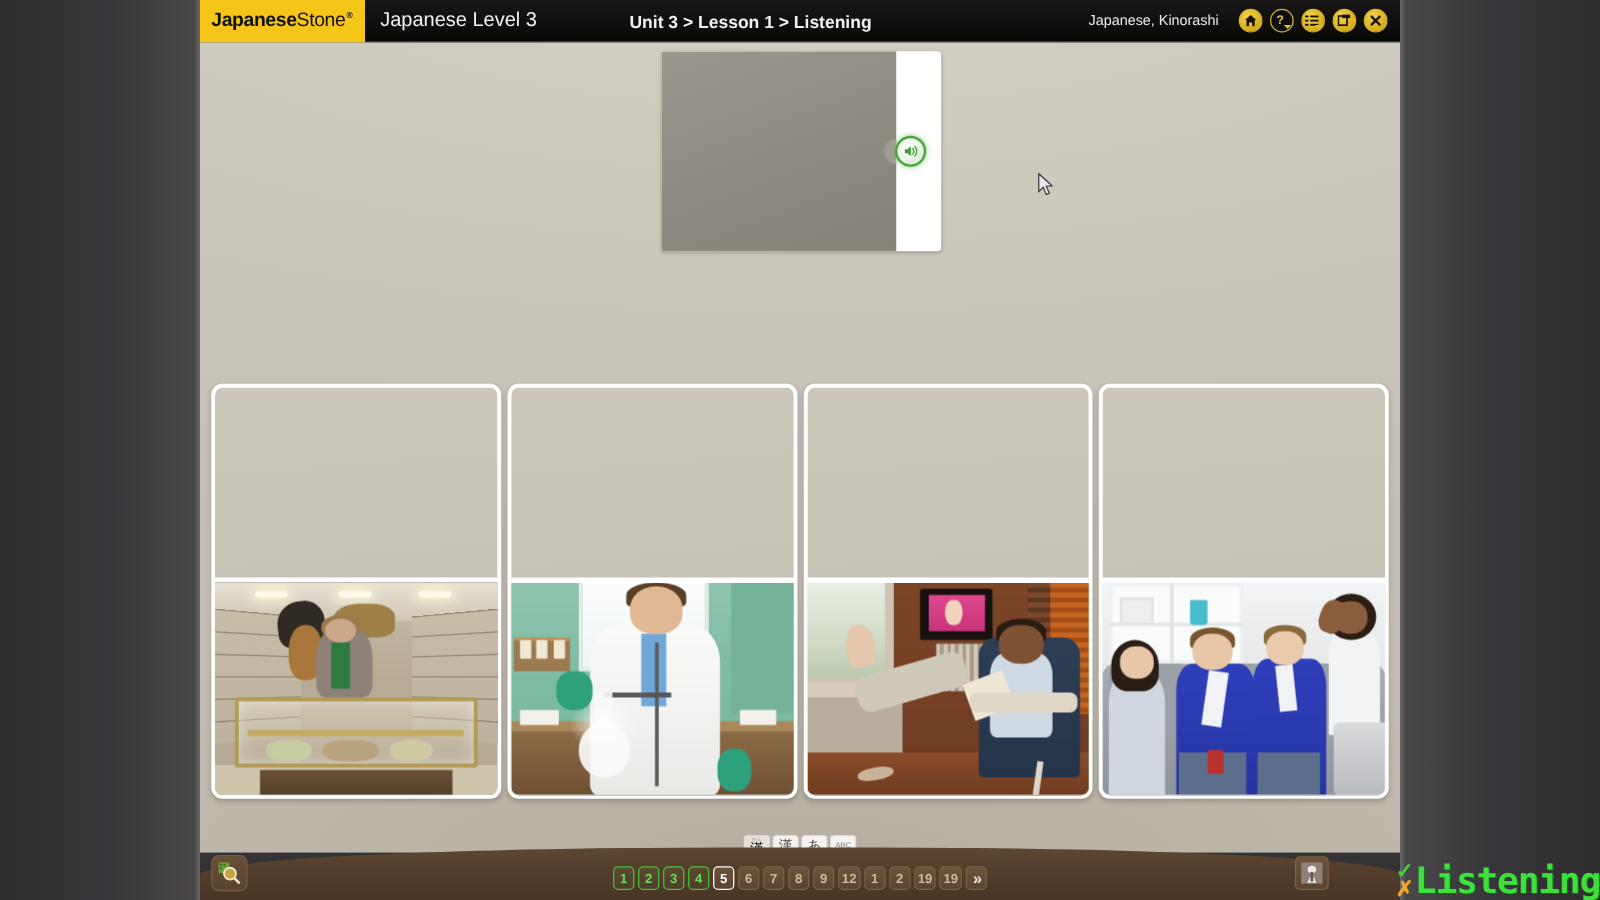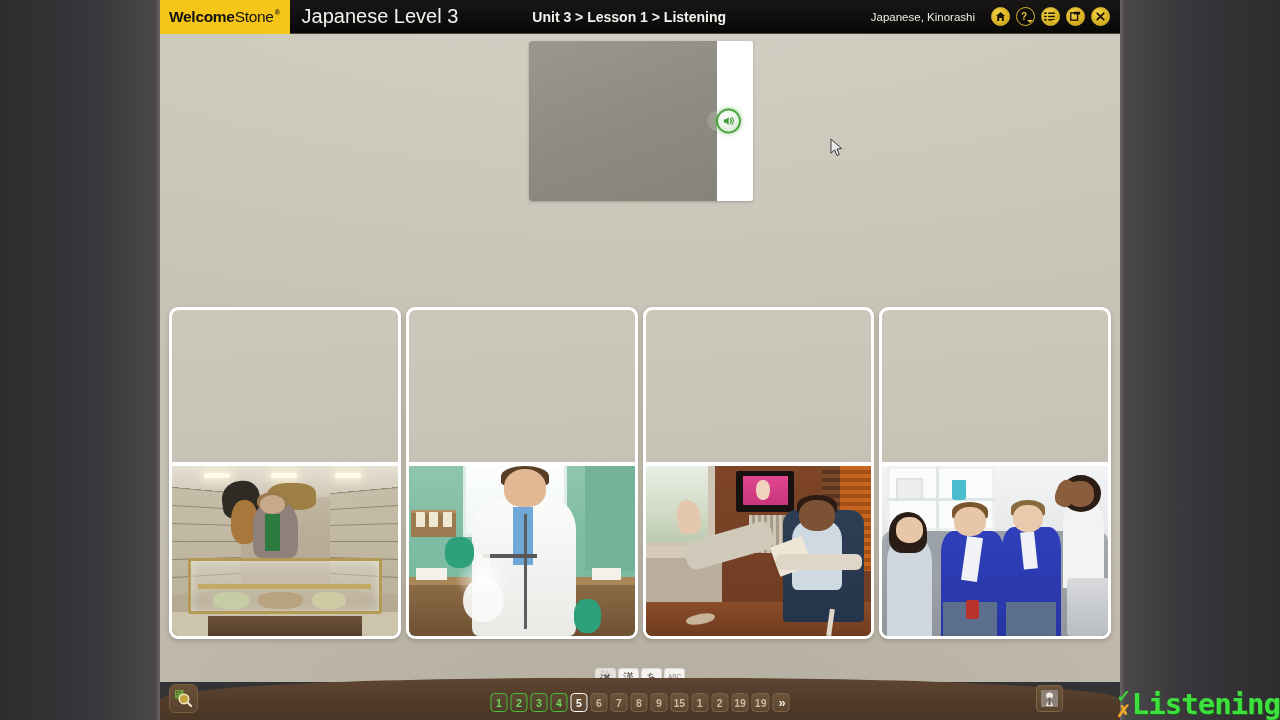--- a/index.html
+++ b/index.html
@@ -66,21 +66,21 @@
   }
   .brand-text .thin { font-weight: normal; }
   .brand-tm {
     font-size: 7px;
     color: #111;
     vertical-align: super;
     margin-left: 1px;
   }
   .course-title {
     color: #f3f1ee;
-    font-size: 20px;
+    font-size: 16px;
     margin-left: 12px;
     white-space: nowrap;
   }
   .breadcrumb {
     color: #f3f1ee;
     font-size: 14px;
     font-weight: bold;
     margin-left: 74px;
     white-space: nowrap;
   }
@@ -462,21 +462,21 @@
 <div class="screen">
 
   <div class="rail left"></div>
   <div class="rail right"></div>
 
   <div class="app">
 
     <div class="topbar">
 
       <div class="brand">
-        <span class="brand-text"><span>Welcome</span><span class="thin">Stone</span><span class="brand-tm">®</span></span>
+        <span class="brand-text"><span>Japanese</span><span class="thin">Stone</span><span class="brand-tm">®</span></span>
       </div>
 
       <div class="course-title">Japanese Level 3</div>
       <div class="breadcrumb">Unit 3 &gt; Lesson 1 &gt; Listening</div>
       <div class="welcome">Japanese, Kinorashi</div>
 
       <div class="topicons">
         <div class="ticon">
           <svg width="11" height="11" viewBox="0 0 12 12">
               <path d="M6 1 1 5.5h1.4V11h2.2V7.6h2.8V11h2.2V5.5H11z" fill="#1a1206"></path>
@@ -687,21 +687,21 @@
       <div class="pager">
         <div class="pg done">1</div>
         <div class="pg done">2</div>
         <div class="pg done">3</div>
         <div class="pg done">4</div>
         <div class="pg current">5</div>
         <div class="pg">6</div>
         <div class="pg">7</div>
         <div class="pg">8</div>
         <div class="pg">9</div>
-        <div class="pg">15</div>
+        <div class="pg">12</div>
         <div class="pg">1</div>
         <div class="pg">2</div>
         <div class="pg">19</div>
         <div class="pg">19</div>
         <div class="pg next">»</div>
       </div>
 
       <div class="mic-btn">
         <svg width="19" height="19" viewBox="0 0 20 20">
           <rect x="1" y="1" width="18" height="18" fill="#8d8278" rx="1"></rect>

